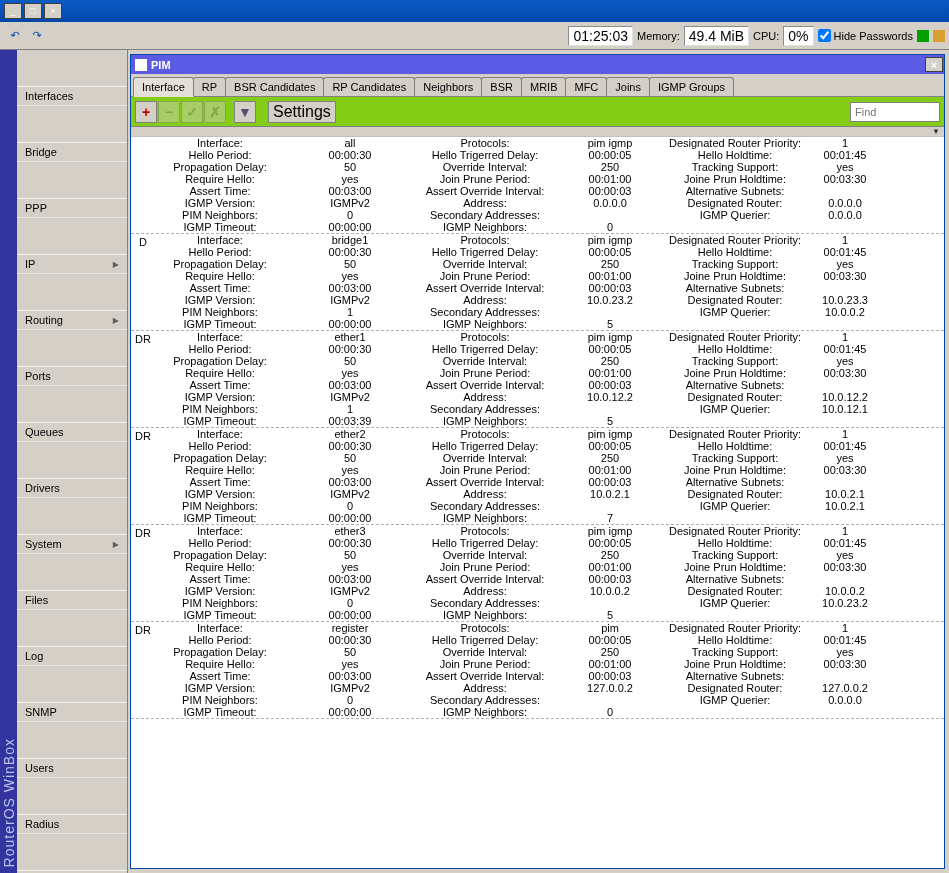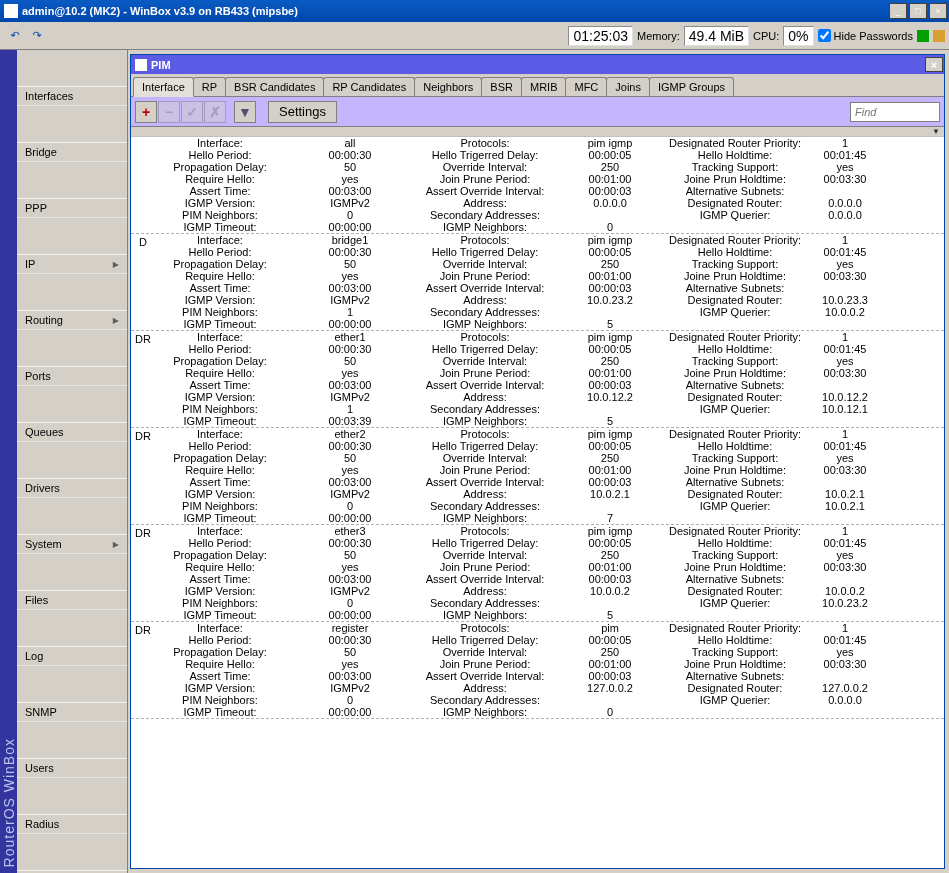--- a/index.html
+++ b/index.html
@@ -18,50 +18,46 @@
   .checkbox-wrap { display: flex; align-items: center; gap: 3px; }
   .status-ind { width: 12px; height: 12px; }
   .main { display: flex; height: 823px; }
   .sidebar { width: 128px; background: #d4d0c8; display: flex; }
   .vert-brand { width: 17px; background: #34349e; display: flex; align-items: flex-end; justify-content: center; padding-bottom: 6px; }
   .vert-brand span { writing-mode: vertical-rl; transform: rotate(180deg); color: #b8c4ec; font-size: 14px; letter-spacing: 1px; }
   .menu-list { flex: 1; border-right: 1px solid #808080; }
   .menu-item { padding: 3px 8px; cursor: pointer; border-bottom: 1px solid #e8e6e0; border-top: 1px solid #f4f2ec; display: flex; justify-content: space-between; align-items: center; font-size: 11px; margin-top: 36px; }
   .submenu-arrow { font-size: 8px; color: #606060; }
   .content { flex: 1; background: #d4d0c8; position: relative; }
-  .child-window { position: absolute; left: 2px; top: 4px; right: 4px; bottom: 4px; border: 1px solid #0046ab; background: #c4b5fd; display: flex; flex-direction: column; }
+  .child-window { position: absolute; left: 2px; top: 4px; right: 4px; bottom: 4px; border: 1px solid #0046ab; background: #84cc16; display: flex; flex-direction: column; }
   .child-titlebar { height: 19px; background: #5b5be6; color: #fff; display: flex; align-items: center; padding-left: 4px; justify-content: space-between; font-weight: bold; font-size: 11px; }
   .child-titlebar .left { display: flex; align-items: center; gap: 4px; }
   .child-close { width: 18px; height: 15px; background: #d4d0c8; border: 1px solid #404040; display: flex; align-items: center; justify-content: center; cursor: pointer; margin-right: 1px; }
   .tabs { display: flex; border-bottom: 1px solid #808080; background: #d4d0c8; padding-top: 3px; padding-left: 2px; }
   .tab { padding: 3px 8px; border: 1px solid #808080; border-bottom: none; background: #d4d0c8; border-top-left-radius: 3px; border-top-right-radius: 3px; margin-right: -1px; cursor: pointer; position: relative; font-size: 11px; }
   .tab.active { background: #e4e0d8; border-bottom: 1px solid #e4e0d8; margin-bottom: -1px; z-index: 1; }
   .child-toolbar { height: 30px; display: flex; align-items: center; padding: 2px 4px; gap: 4px; border-bottom: 1px solid #808080; justify-content: space-between; }
   .child-toolbar .left-controls { display: flex; align-items: center; gap: 1px; }
   .ctrl-btn { width: 22px; height: 22px; border: 1px solid #808080; background: #d4d0c8; display: flex; align-items: center; justify-content: center; cursor: pointer; font-size: 14px; font-weight: bold; }
   .ctrl-btn.disabled { opacity: 0.45; }
-  .settings-btn { height: 22px; border: 1px solid #808080; background: #d4d0c8; padding: 0 10px; cursor: pointer; font-size: 13px; }
-  .find-box { height: 20px; width: 90px; border: 1px solid #808080; background: #fff; padding: 1px 4px; color: #808080; font-style: italic; font-size: 11px; }
+  .settings-btn { height: 22px; border: 1px solid #808080; background: #d4d0c8; padding: 0 4px; cursor: pointer; font-size: 16px; }
+  .find-box { height: 20px; width: 90px; border: 1px solid #808080; background: #fff; padding: 1px 4px; color: #808080; font-size: 11px; }
   .grid-head { height: 10px; border-bottom: 1px solid #c0c0c0; background: #d4d0c8; display: flex; justify-content: flex-end; align-items: center; padding-right: 4px; }
   .grid-head .drop { font-size: 8px; color: #303030; }
   .data-area { flex: 1; background: #fff; overflow-y: auto; }
   .record { border-bottom: 1px dashed #b0b0b0; display: flex; text-align: center; }
   .flag-col { width: 24px; padding: 2px 4px; font-size: 11px; }
   .fields { flex: 1; display: grid; grid-template-columns: 130px 130px 140px 110px 140px 80px; column-gap: 0px; }
   .lbl { padding: 0px 2px; font-size: 11px; white-space: nowrap; }
   .val { padding: 0px 2px; font-size: 11px; white-space: nowrap; }
 </style>
 </head>
 <body>
 
 <div class="titlebar">
-  <div class="left">
-    <span class="app-icon"></span>
-    <span class="title">admin@10.2 (MK2) - WinBox v3.9 on RB433 (mipsbe)</span>
-  </div>
   <div class="winbtns">
     <div class="winbtn">_</div>
     <div class="winbtn">□</div>
     <div class="winbtn">×</div>
   </div>
 </div>
 
 <div class="toolbar">
   <div class="left-tools">
     <div class="tool-btn">

